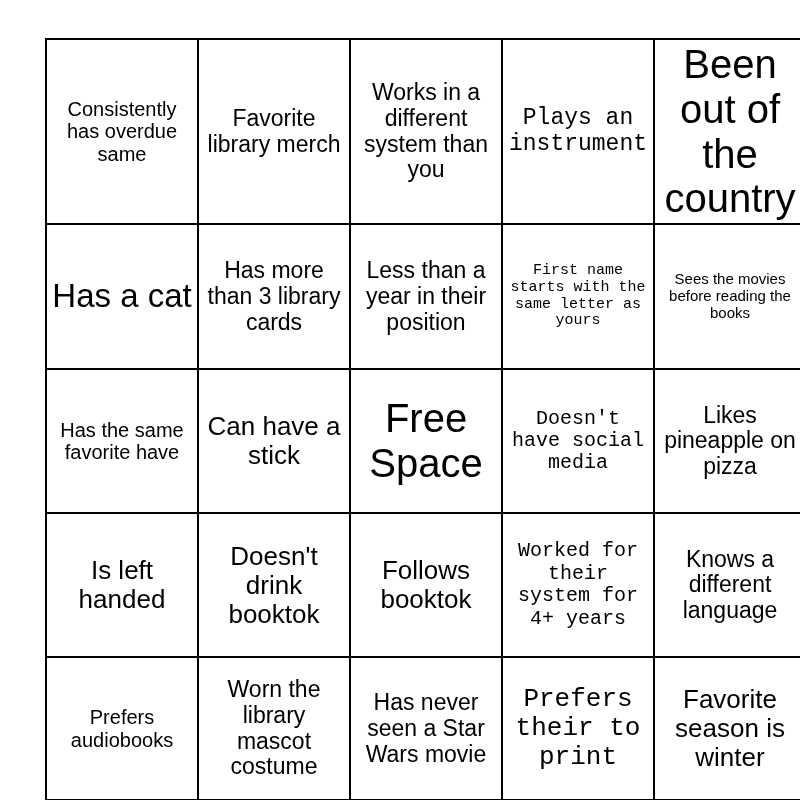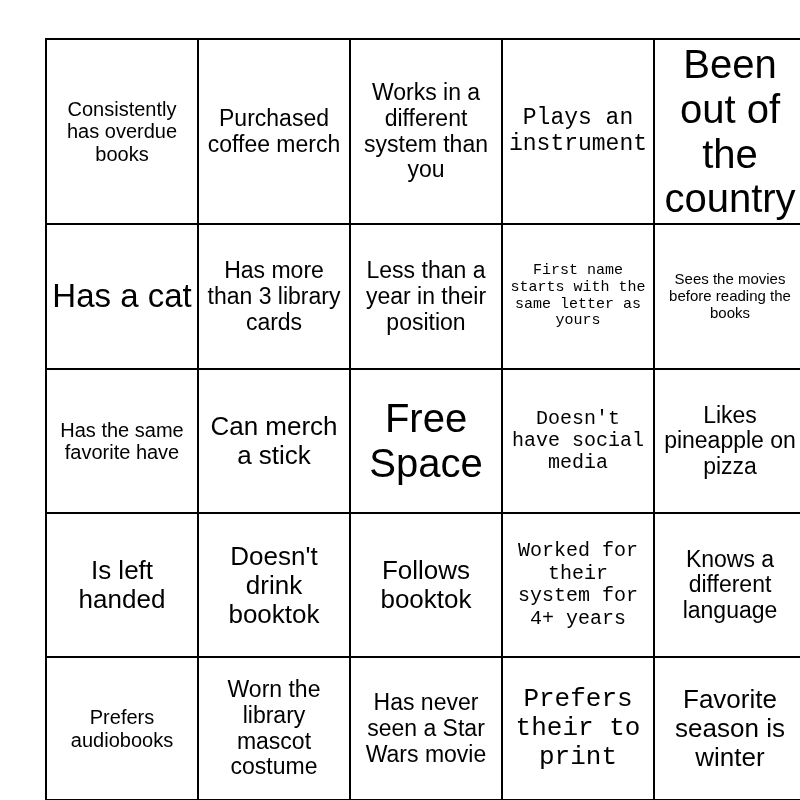--- a/index.html
+++ b/index.html
@@ -52,24 +52,24 @@
   .row-3 { height: 144px; }
   .row-4 { height: 143px; }
 </style>
 </head>
 <body>
 
 <table id="bingo-card">
   <tbody>
     <tr class="row-0">
       <td class="col-0">
-          <span class="cell-text fs-s">Consistently has overdue books</span>
+          <span class="cell-text fs-s">Consistently has overdue same</span>
         </td>
       <td class="col-1">
-          <span class="cell-text fs-m">Purchased coffee merch</span>
+          <span class="cell-text fs-m">Favorite library merch</span>
         </td>
       <td class="col-2">
           <span class="cell-text fs-m">Works in a different system than you</span>
         </td>
       <td class="col-3">
           <span class="cell-text fs-m">Plays an instrument</span>
         </td>
       <td class="col-4">
           <span class="cell-text fs-xl">Been out of the country</span>
         </td>
@@ -89,21 +89,21 @@
         </td>
       <td class="col-4">
           <span class="cell-text fs-xs">Sees the movies before reading the books</span>
         </td>
     </tr>
     <tr class="row-2">
       <td class="col-0">
           <span class="cell-text fs-s">Has the same favorite have</span>
         </td>
       <td class="col-1">
-          <span class="cell-text fs-l">Can merch a stick</span>
+          <span class="cell-text fs-l">Can have a stick</span>
         </td>
       <td class="col-2">
           <span class="cell-text fs-xl">Free Space</span>
         </td>
       <td class="col-3">
           <span class="cell-text fs-s">Doesn't have social media</span>
         </td>
       <td class="col-4">
           <span class="cell-text fs-m">Likes pineapple on pizza</span>
         </td>

